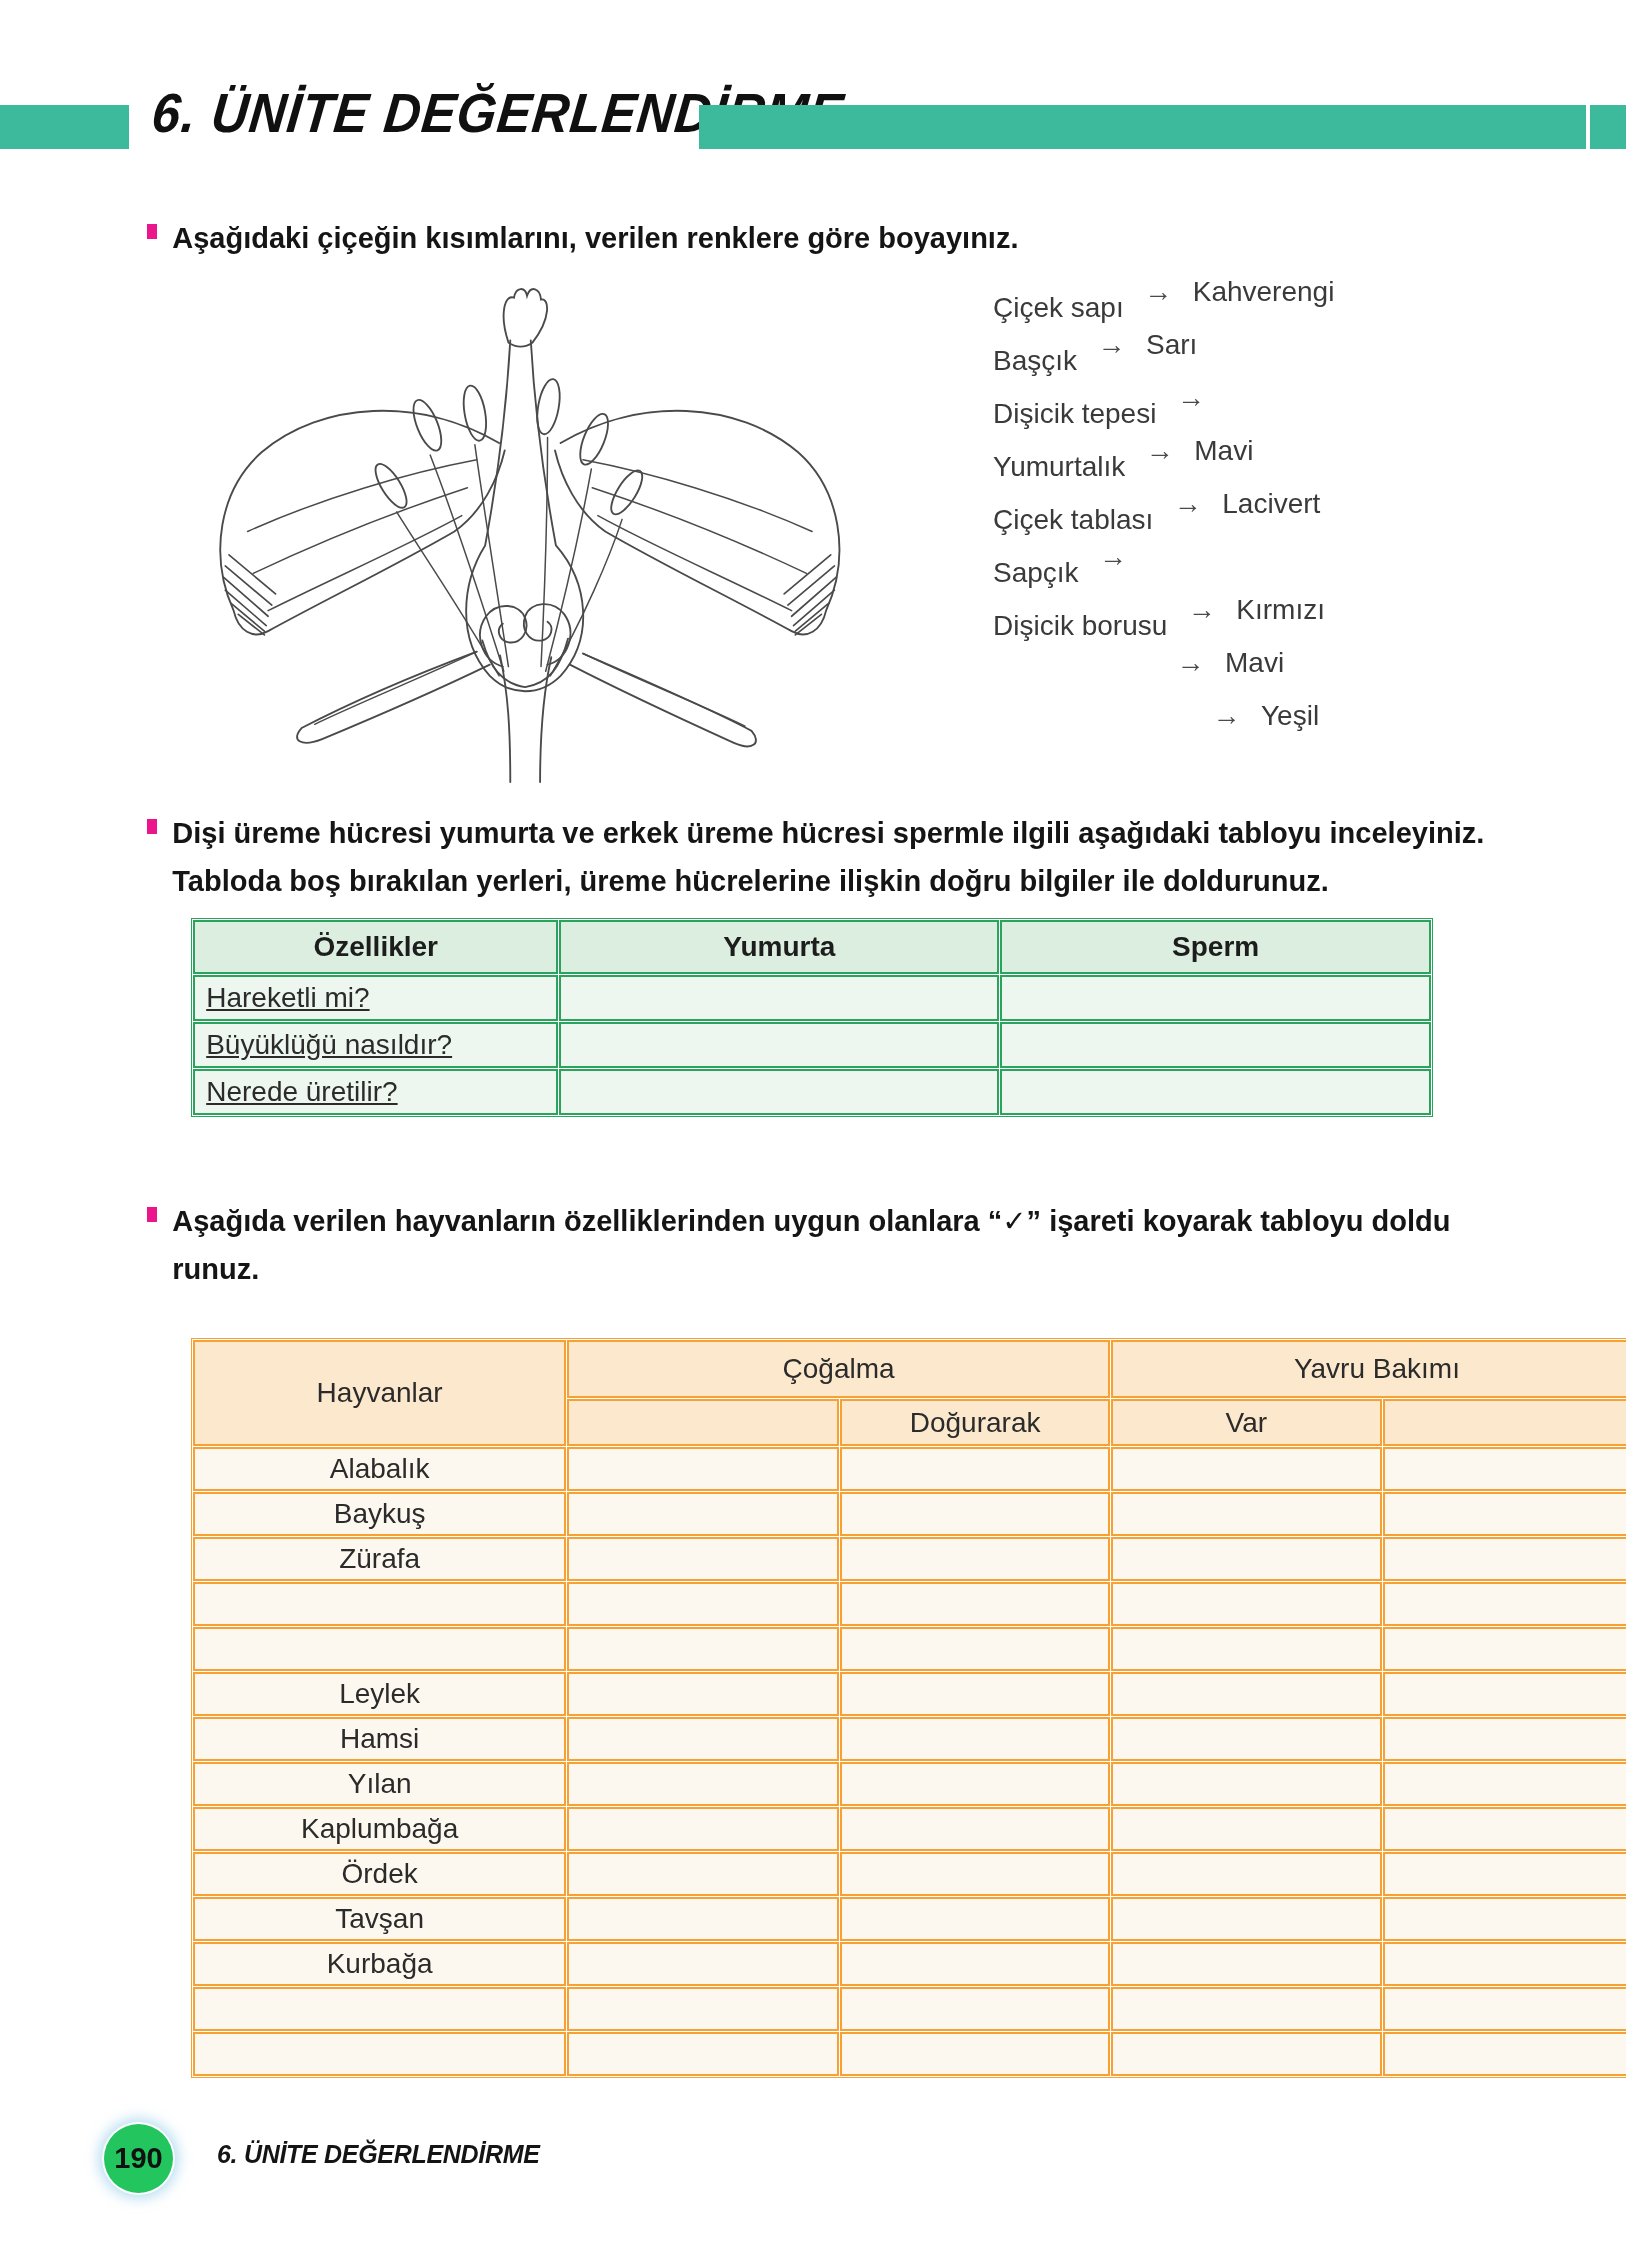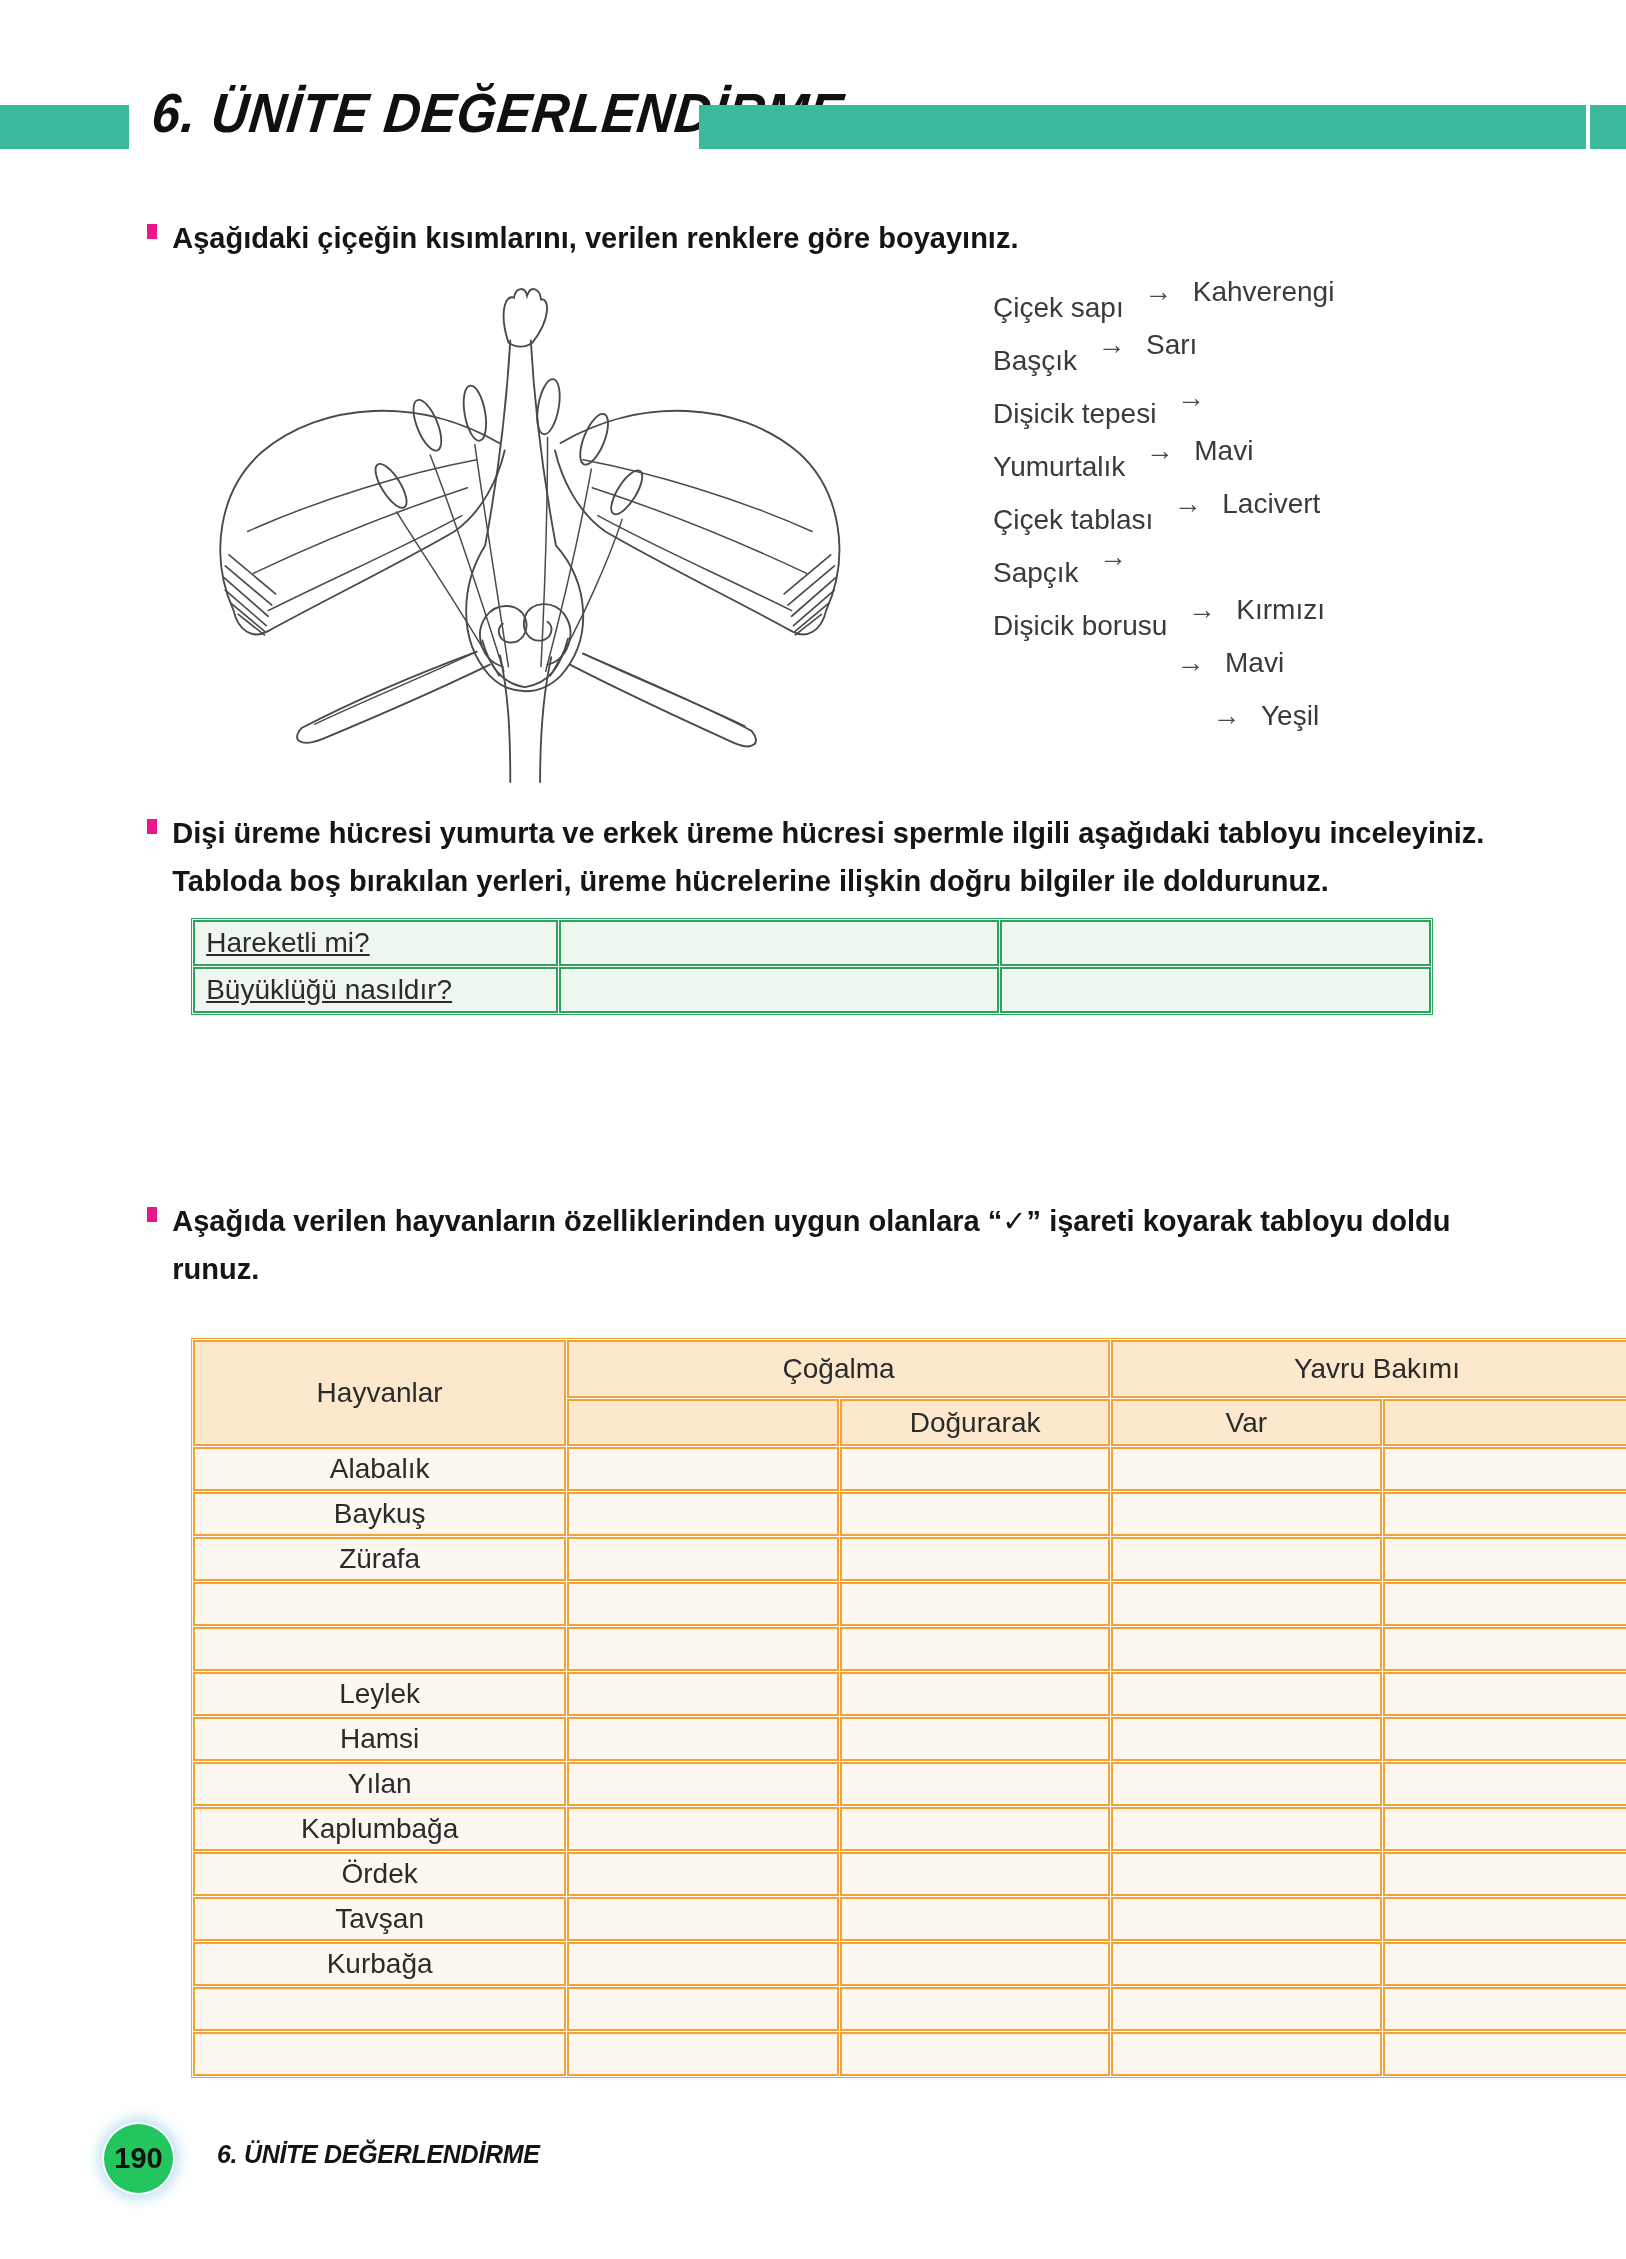--- a/index.html
+++ b/index.html
@@ -215,27 +215,37 @@
     </span>
   </div>
 
   <table class="green-table">
     <colgroup>
         <col style="width:364px">
         <col style="width:438px">
         <col style="width:429px">
       </colgroup>
     <tbody>
+        <tr>
+      <th>Özellikler</th>
+      <th>Yumurta</th>
+      <th>Sperm</th>
+    </tr>
     <tr>
       <td>Hareketli mi?</td>
       <td class="blank"></td>
       <td class="blank"></td>
     </tr>
     <tr>
       <td>Büyüklüğü nasıldır?</td>
+      <td class="blank"></td>
+      <td class="blank"></td>
+    </tr>
+    <tr>
+      <td>Nerede üretilir?</td>
       <td class="blank"></td>
       <td class="blank"></td>
     </tr>
   </tbody>
     </table>
 
   <div class="question" style="top:1197px;">
     <span class="q-bullet"></span>
     <span class="q-text">
       <span class="qline">Aşağıda verilen hayvanların özelliklerinden uygun olanlara “✓” işareti koyarak tabloyu doldu</span>

